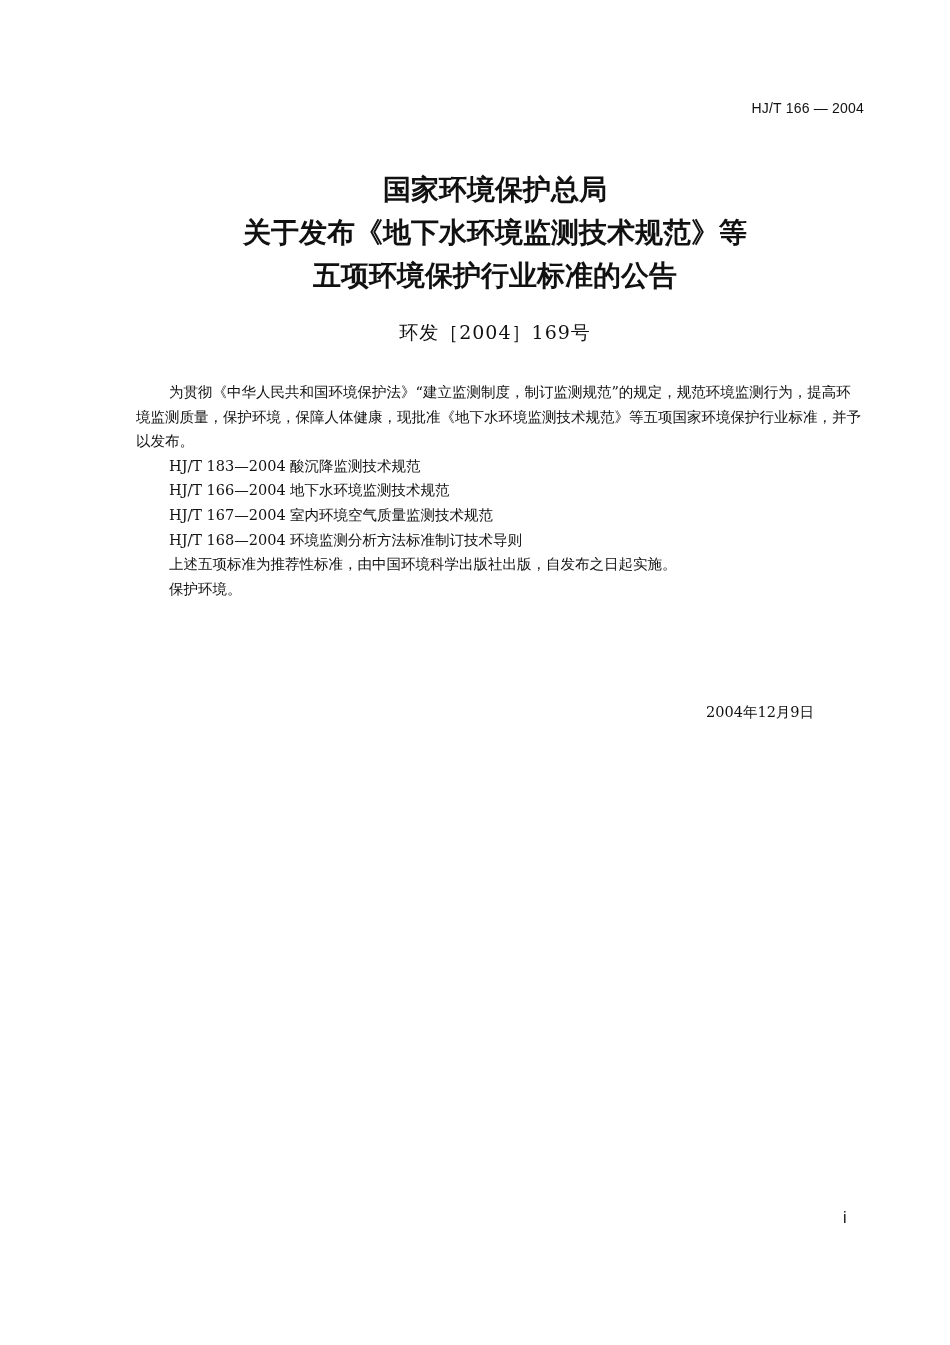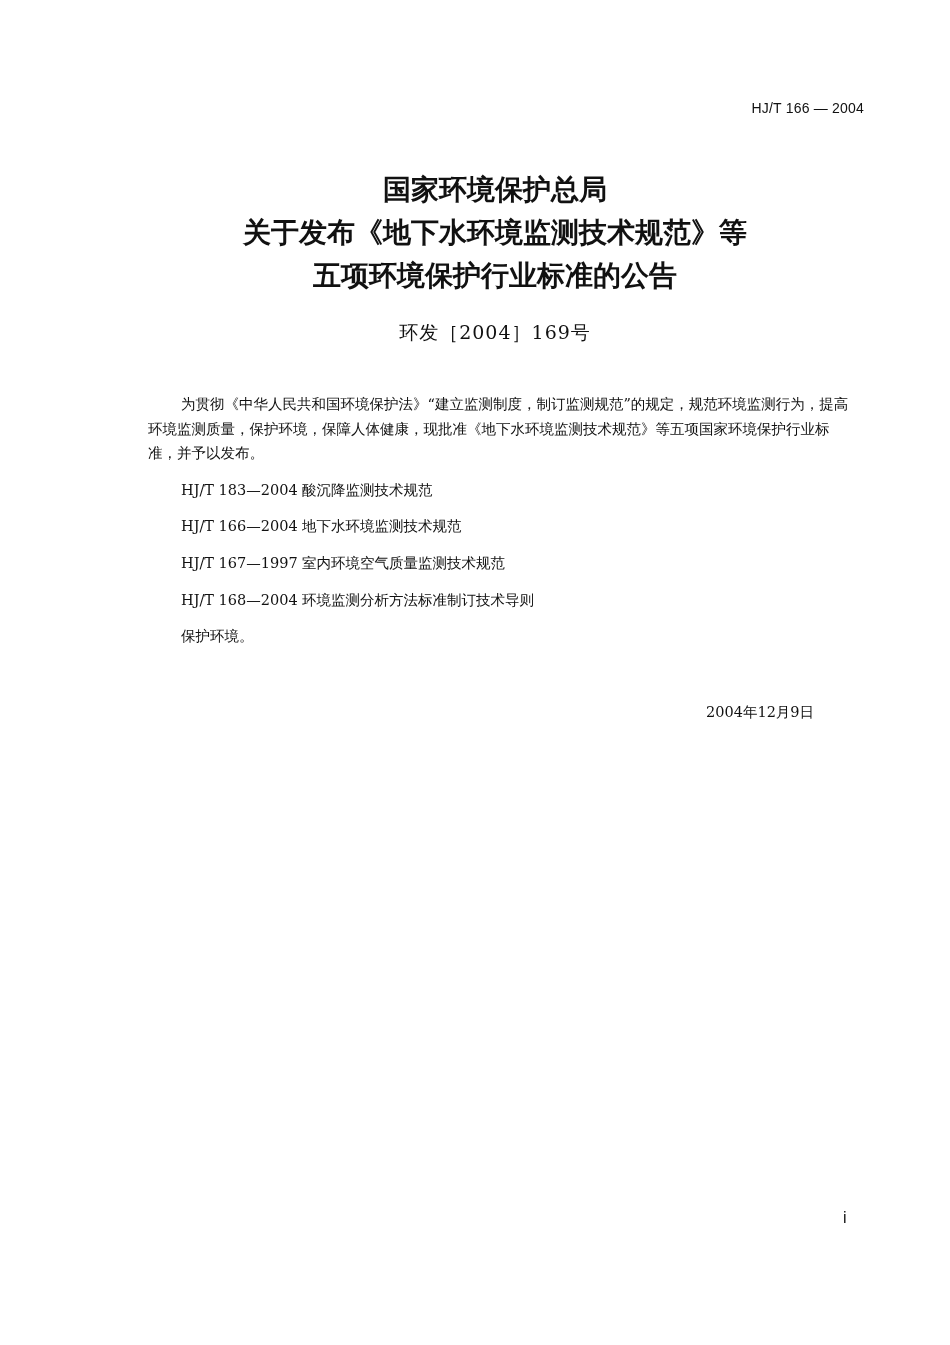--- a/index.html
+++ b/index.html
@@ -21,21 +21,21 @@
     }
     .title-block div { white-space: nowrap; }
     .doc-number {
       position: absolute; top: 320px; left: 0; width: 990px; text-align: center;
       font-size: 19px; letter-spacing: 1px;
     }
     .body {
       position: absolute; top: 380px; left: 136px; width: 728px;
       font-size: 14.5px; line-height: 24.6px;
     }
-    .body p { margin: 12px; }
+    .body p { margin: 0; }
     .indent { text-indent: 33px; }
     .line { padding-left: 33px; white-space: nowrap; }
     .std-code { display: inline-block; width: 121px; }
     .date {
       position: absolute; top: 703px; left: 706px; font-size: 14.5px; white-space: nowrap;
     }
     .page-num {
       position: absolute; top: 1209px; left: 843px; font-size: 16px;
       font-family: "Liberation Sans", sans-serif;
     }
@@ -56,24 +56,25 @@
 <div class="body">
   <p class="indent">为贯彻《中华人民共和国环境保护法》“建立监测制度，制订监测规范”的规定，规范环境监测行为，提高环境监测质量，保护环境，保障人体健康，现批准《地下水环境监测技术规范》等五项国家环境保护行业标准，并予以发布。</p>
 
   <p class="line">
     <span class="std-code">HJ/T 183—2004</span><span>酸沉降监测技术规范</span>
   </p>
   <p class="line">
     <span class="std-code">HJ/T 166—2004</span><span>地下水环境监测技术规范</span>
   </p>
   <p class="line">
-    <span class="std-code">HJ/T 167—1997</span><span>室内环境空气质量监测技术规范</span>
+    <span class="std-code">HJ/T 167—2004</span><span>室内环境空气质量监测技术规范</span>
   </p>
   <p class="line">
     <span class="std-code">HJ/T 168—2004</span><span>环境监测分析方法标准制订技术导则</span>
   </p>
 
+  <p class="line">上述五项标准为推荐性标准，由中国环境科学出版社出版，自发布之日起实施。</p>
   <p class="line">保护环境。</p>
 </div>
 
 <div class="date">2004年12月9日</div>
 
 <div class="page-num">i</div>
 
 </body></html>

